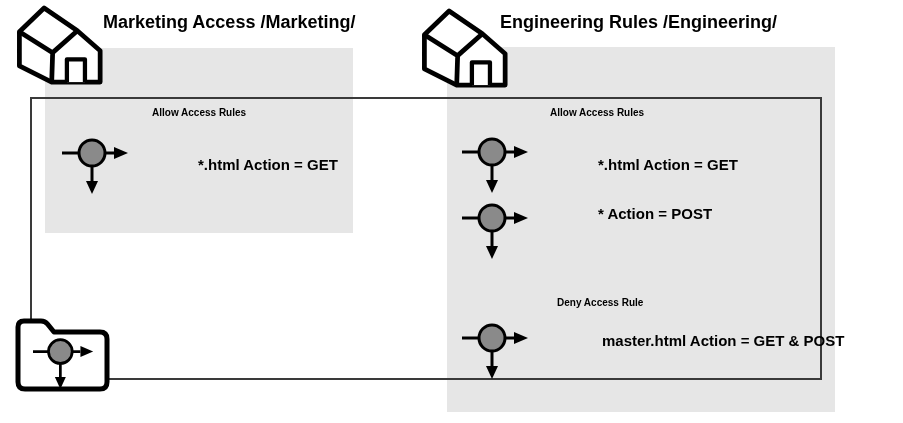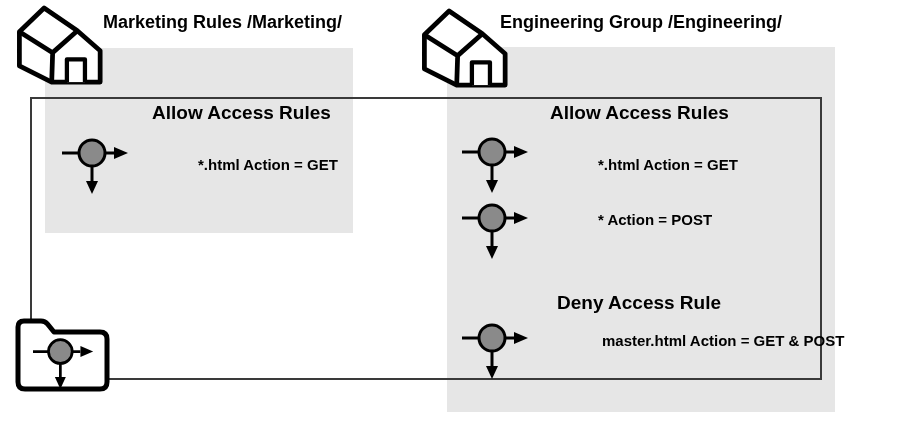--- a/index.html
+++ b/index.html
@@ -12,28 +12,28 @@
   .gray-box{background:#e6e6e6;}
   #left-gray{left:45px;top:48px;width:308px;height:185px;z-index:0;}
   #right-gray{left:447px;top:47px;width:388px;height:365px;z-index:0;}
   #big-rect{
     left:30px;top:97px;width:792px;height:283px;z-index:1;
     border:2px solid #3a3a3a;box-sizing:border-box;background:transparent;
   }
   .realm-title{font-size:18px;font-weight:bold;line-height:22px;z-index:2;white-space:nowrap;}
   #title-marketing{left:103px;top:11px;}
   #title-engineering{left:500px;top:11px;}
-  .rule-heading{font-size:19px;font-weight:bold;line-height:18px;z-index:2;white-space:nowrap;}
+  .rule-heading{font-size:10px;font-weight:bold;line-height:18px;z-index:2;white-space:nowrap;}
   #left-allow-heading{left:152px;top:104px;}
   #right-allow-heading{left:550px;top:104px;}
   #deny-heading{left:557px;top:294px;}
   .rule-text{font-size:15px;font-weight:bold;line-height:18px;z-index:2;white-space:nowrap;margin-left:48px;}
   #left-rule1-text{left:150px;top:156px;}
   #right-rule1-text{left:550px;top:156px;}
-  #right-rule2-text{left:550px;top:211px;}
+  #right-rule2-text{left:550px;top:205px;}
   #deny-rule1-text{left:554px;top:332px;}
   #group-label{left:130px;top:329px;font-size:16px;font-weight:bold;line-height:19px;z-index:3;}
   .icon-wrap{z-index:2;}
   #house-left{left:8px;top:3px;}
   #house-right{left:413px;top:6px;}
   #rule-icon-left1{left:62px;top:136px;}
   #rule-icon-right1{left:462px;top:135px;}
   #rule-icon-right2{left:462px;top:201px;}
   #rule-icon-deny{left:462px;top:321px;}
   #folder{left:14px;top:317px;z-index:2;}
@@ -69,22 +69,22 @@
   <svg width="95" height="86" viewBox="0 0 100 90">
       <use href="#tpl-house"></use>
     </svg>
 </div>
 <div class="abs icon-wrap" id="house-right">
   <svg width="95" height="86" viewBox="0 0 100 90">
       <use href="#tpl-house"></use>
     </svg>
 </div>
 
-<div class="abs realm-title" id="title-marketing">Marketing Rules /Marketing/</div>
-<div class="abs realm-title" id="title-engineering">Engineering Group /Engineering/</div>
+<div class="abs realm-title" id="title-marketing">Marketing Access /Marketing/</div>
+<div class="abs realm-title" id="title-engineering">Engineering Rules /Engineering/</div>
 
 <div class="abs rule-heading" id="left-allow-heading">Allow Access Rules</div>
 <div class="abs icon-wrap" id="rule-icon-left1">
   <svg width="68" height="58" viewBox="0 0 68 58">
       <use href="#tpl-rule"></use>
     </svg>
 </div>
 <div class="abs rule-text" id="left-rule1-text">*.html Action = GET</div>
 
 <div class="abs rule-heading" id="right-allow-heading">Allow Access Rules</div>

